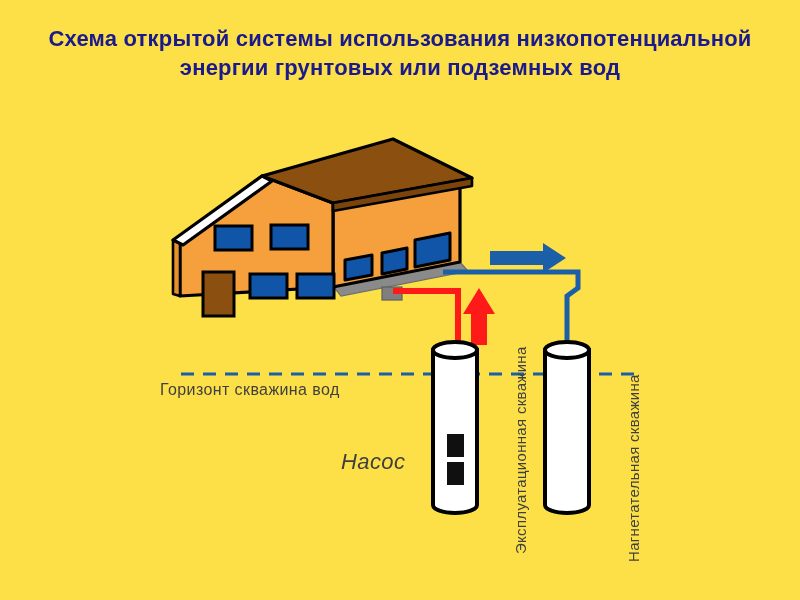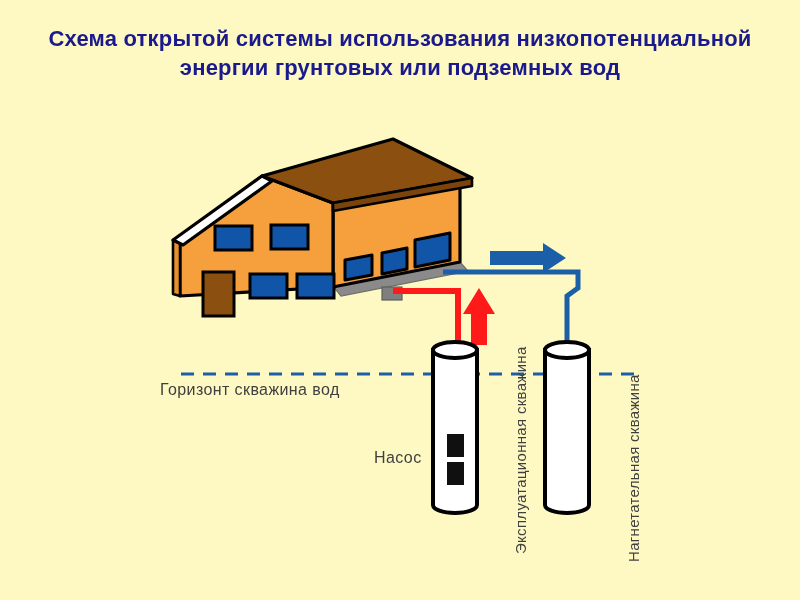--- a/index.html
+++ b/index.html
@@ -13,21 +13,21 @@
     height: 600px;
     position: relative;
     overflow: hidden;
     font-family: "Liberation Sans", sans-serif;
   }
   #slide {
     position: absolute;
     inset: 0;
     width: 800px;
     height: 600px;
-    background: #fef9c3;
+    background: #fde047;
   }
   #title {
     position: absolute;
     left: 30px;
     top: 24px;
     width: 740px;
     text-align: center;
     color: #1a1a8c;
     font-family: "Liberation Sans", sans-serif;
     font-size: 22px;
@@ -48,24 +48,25 @@
     font-family: "Liberation Sans", sans-serif;
     white-space: nowrap;
   }
   #lbl-gwl {
     left: 160px;
     top: 381px;
     font-size: 16px;
     letter-spacing: 0.4px;
   }
   #lbl-pump {
-    left: 374px;
+    left: 341px;
     top: 449px;
-    font-size: 16px;
+    font-size: 22px;
     letter-spacing: 0.4px;
+    font-style: italic;
   }
   .vlbl {
     position: absolute;
     color: #3f3f3f;
     font-family: "Liberation Sans", sans-serif;
     white-space: nowrap;
     transform-origin: 0 0;
     transform: rotate(-90deg);
     font-size: 15px;
     letter-spacing: 0.3px;

